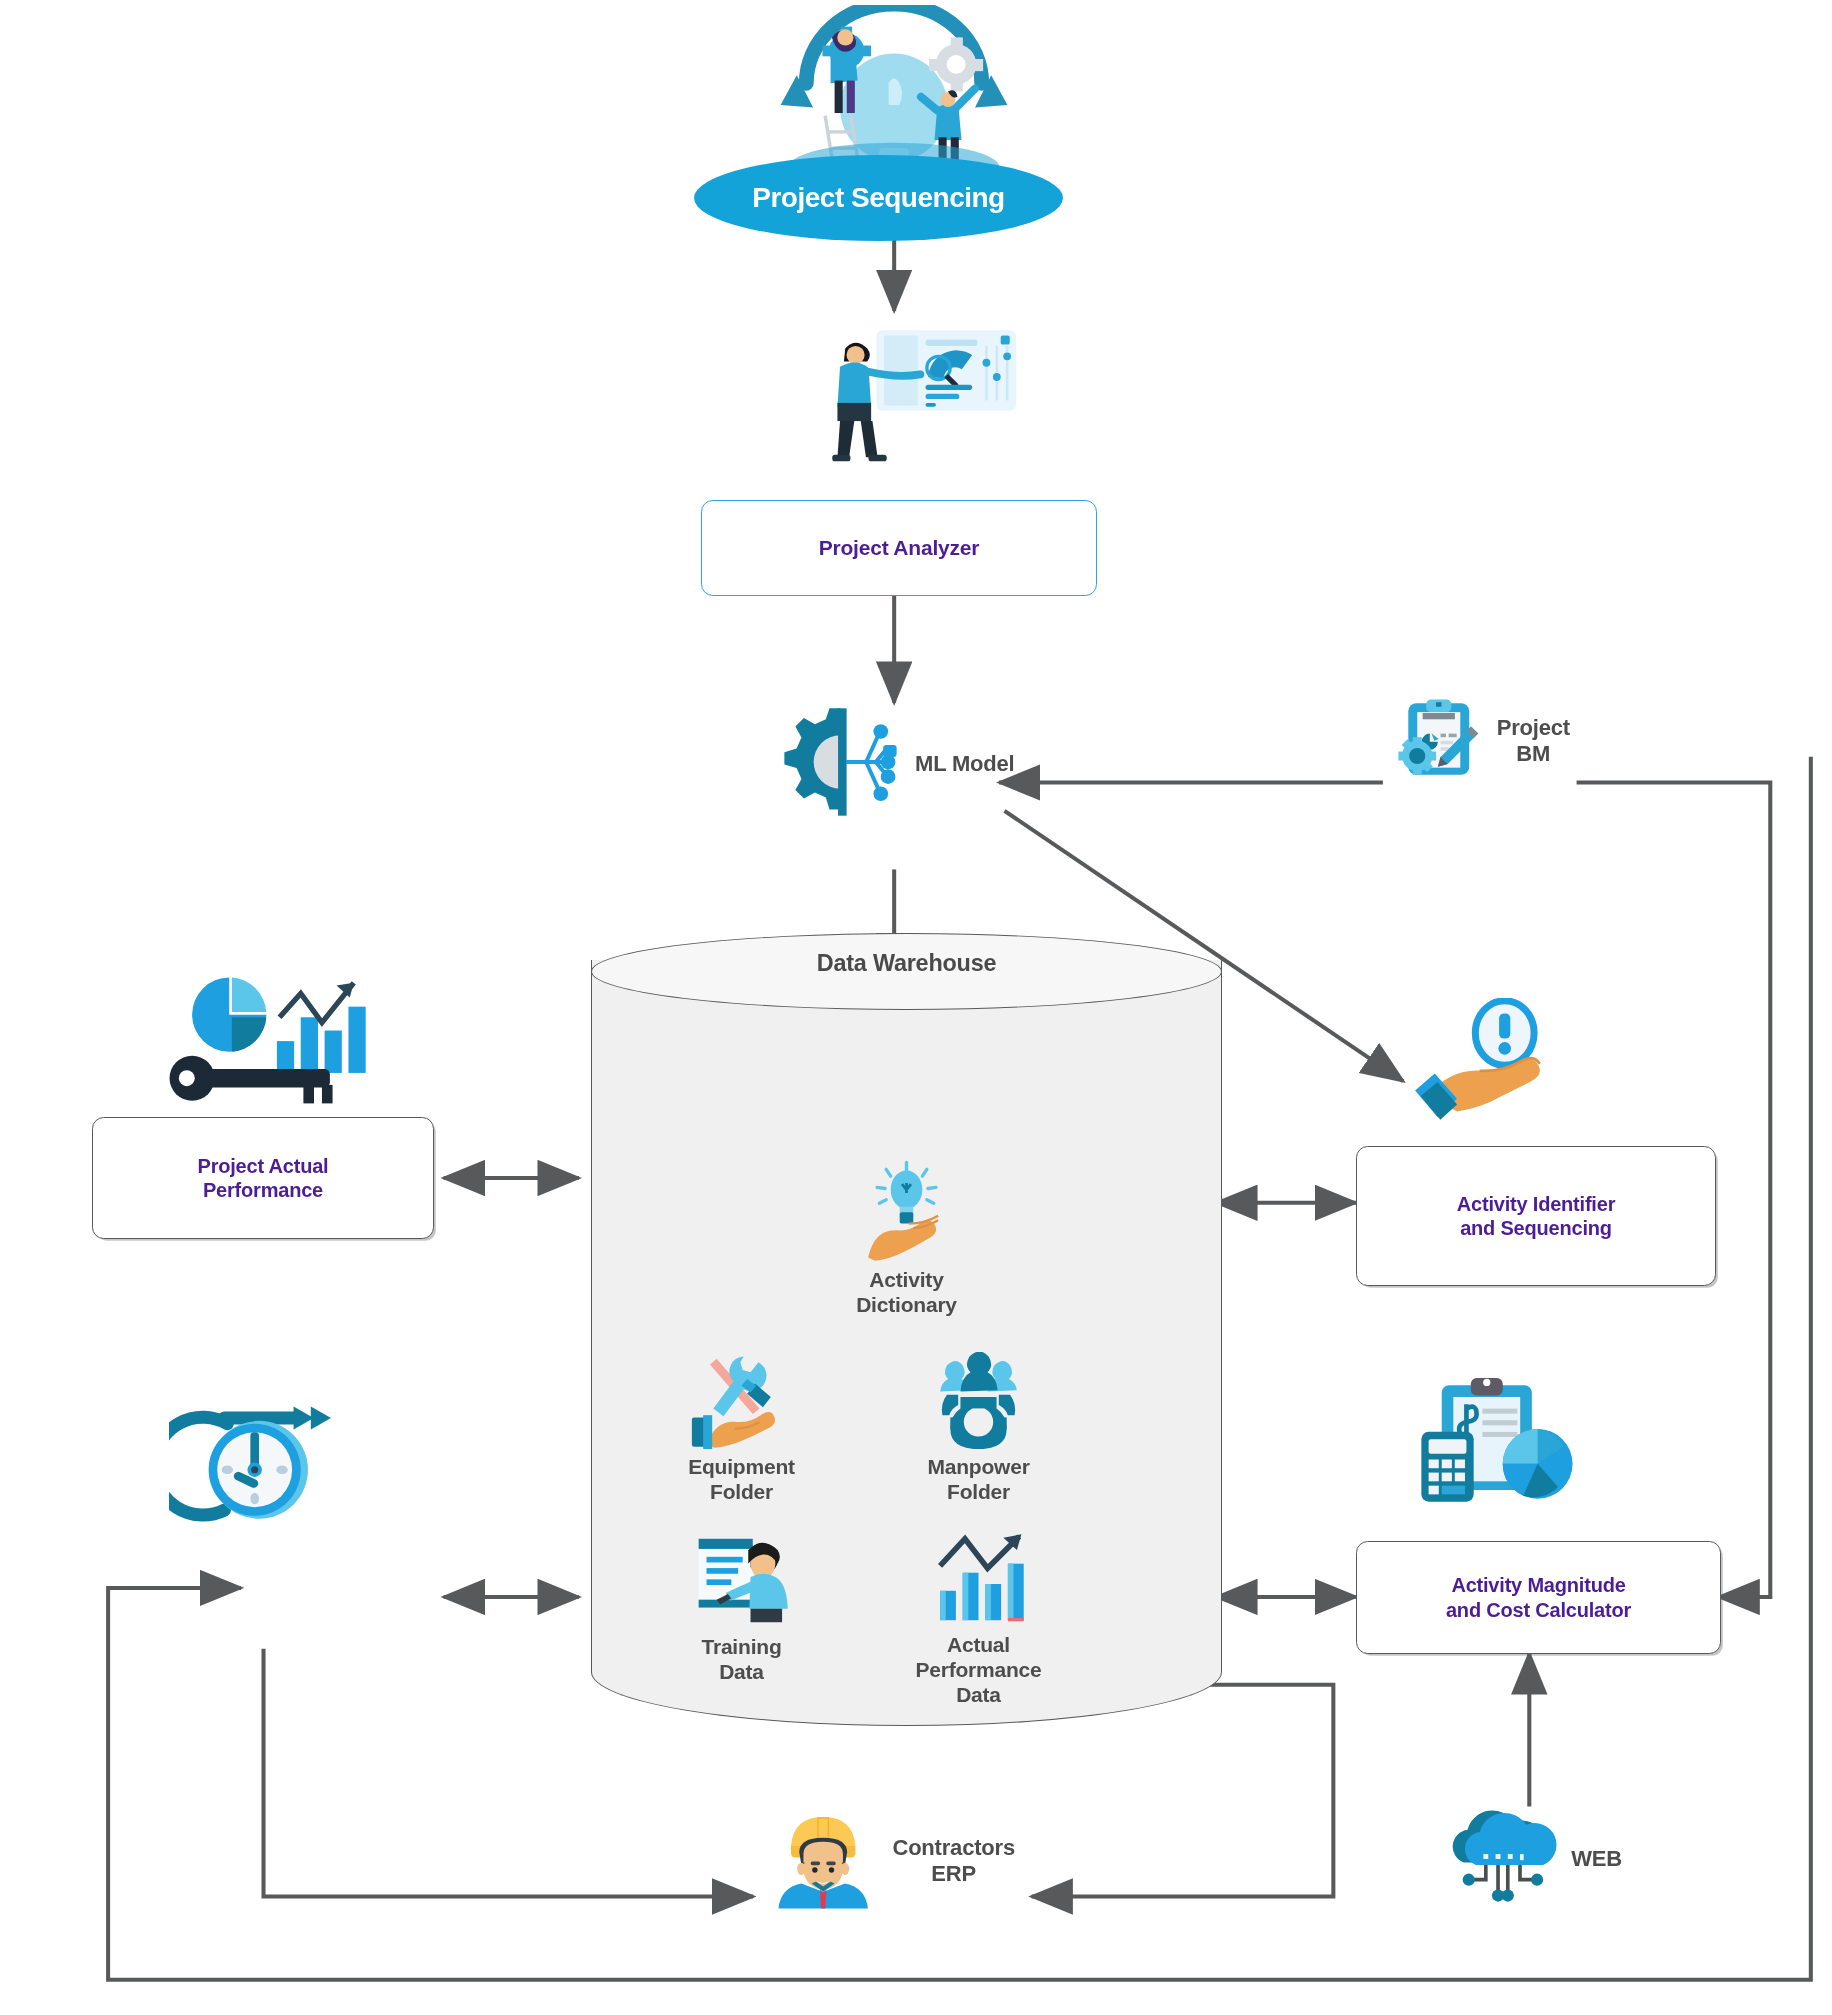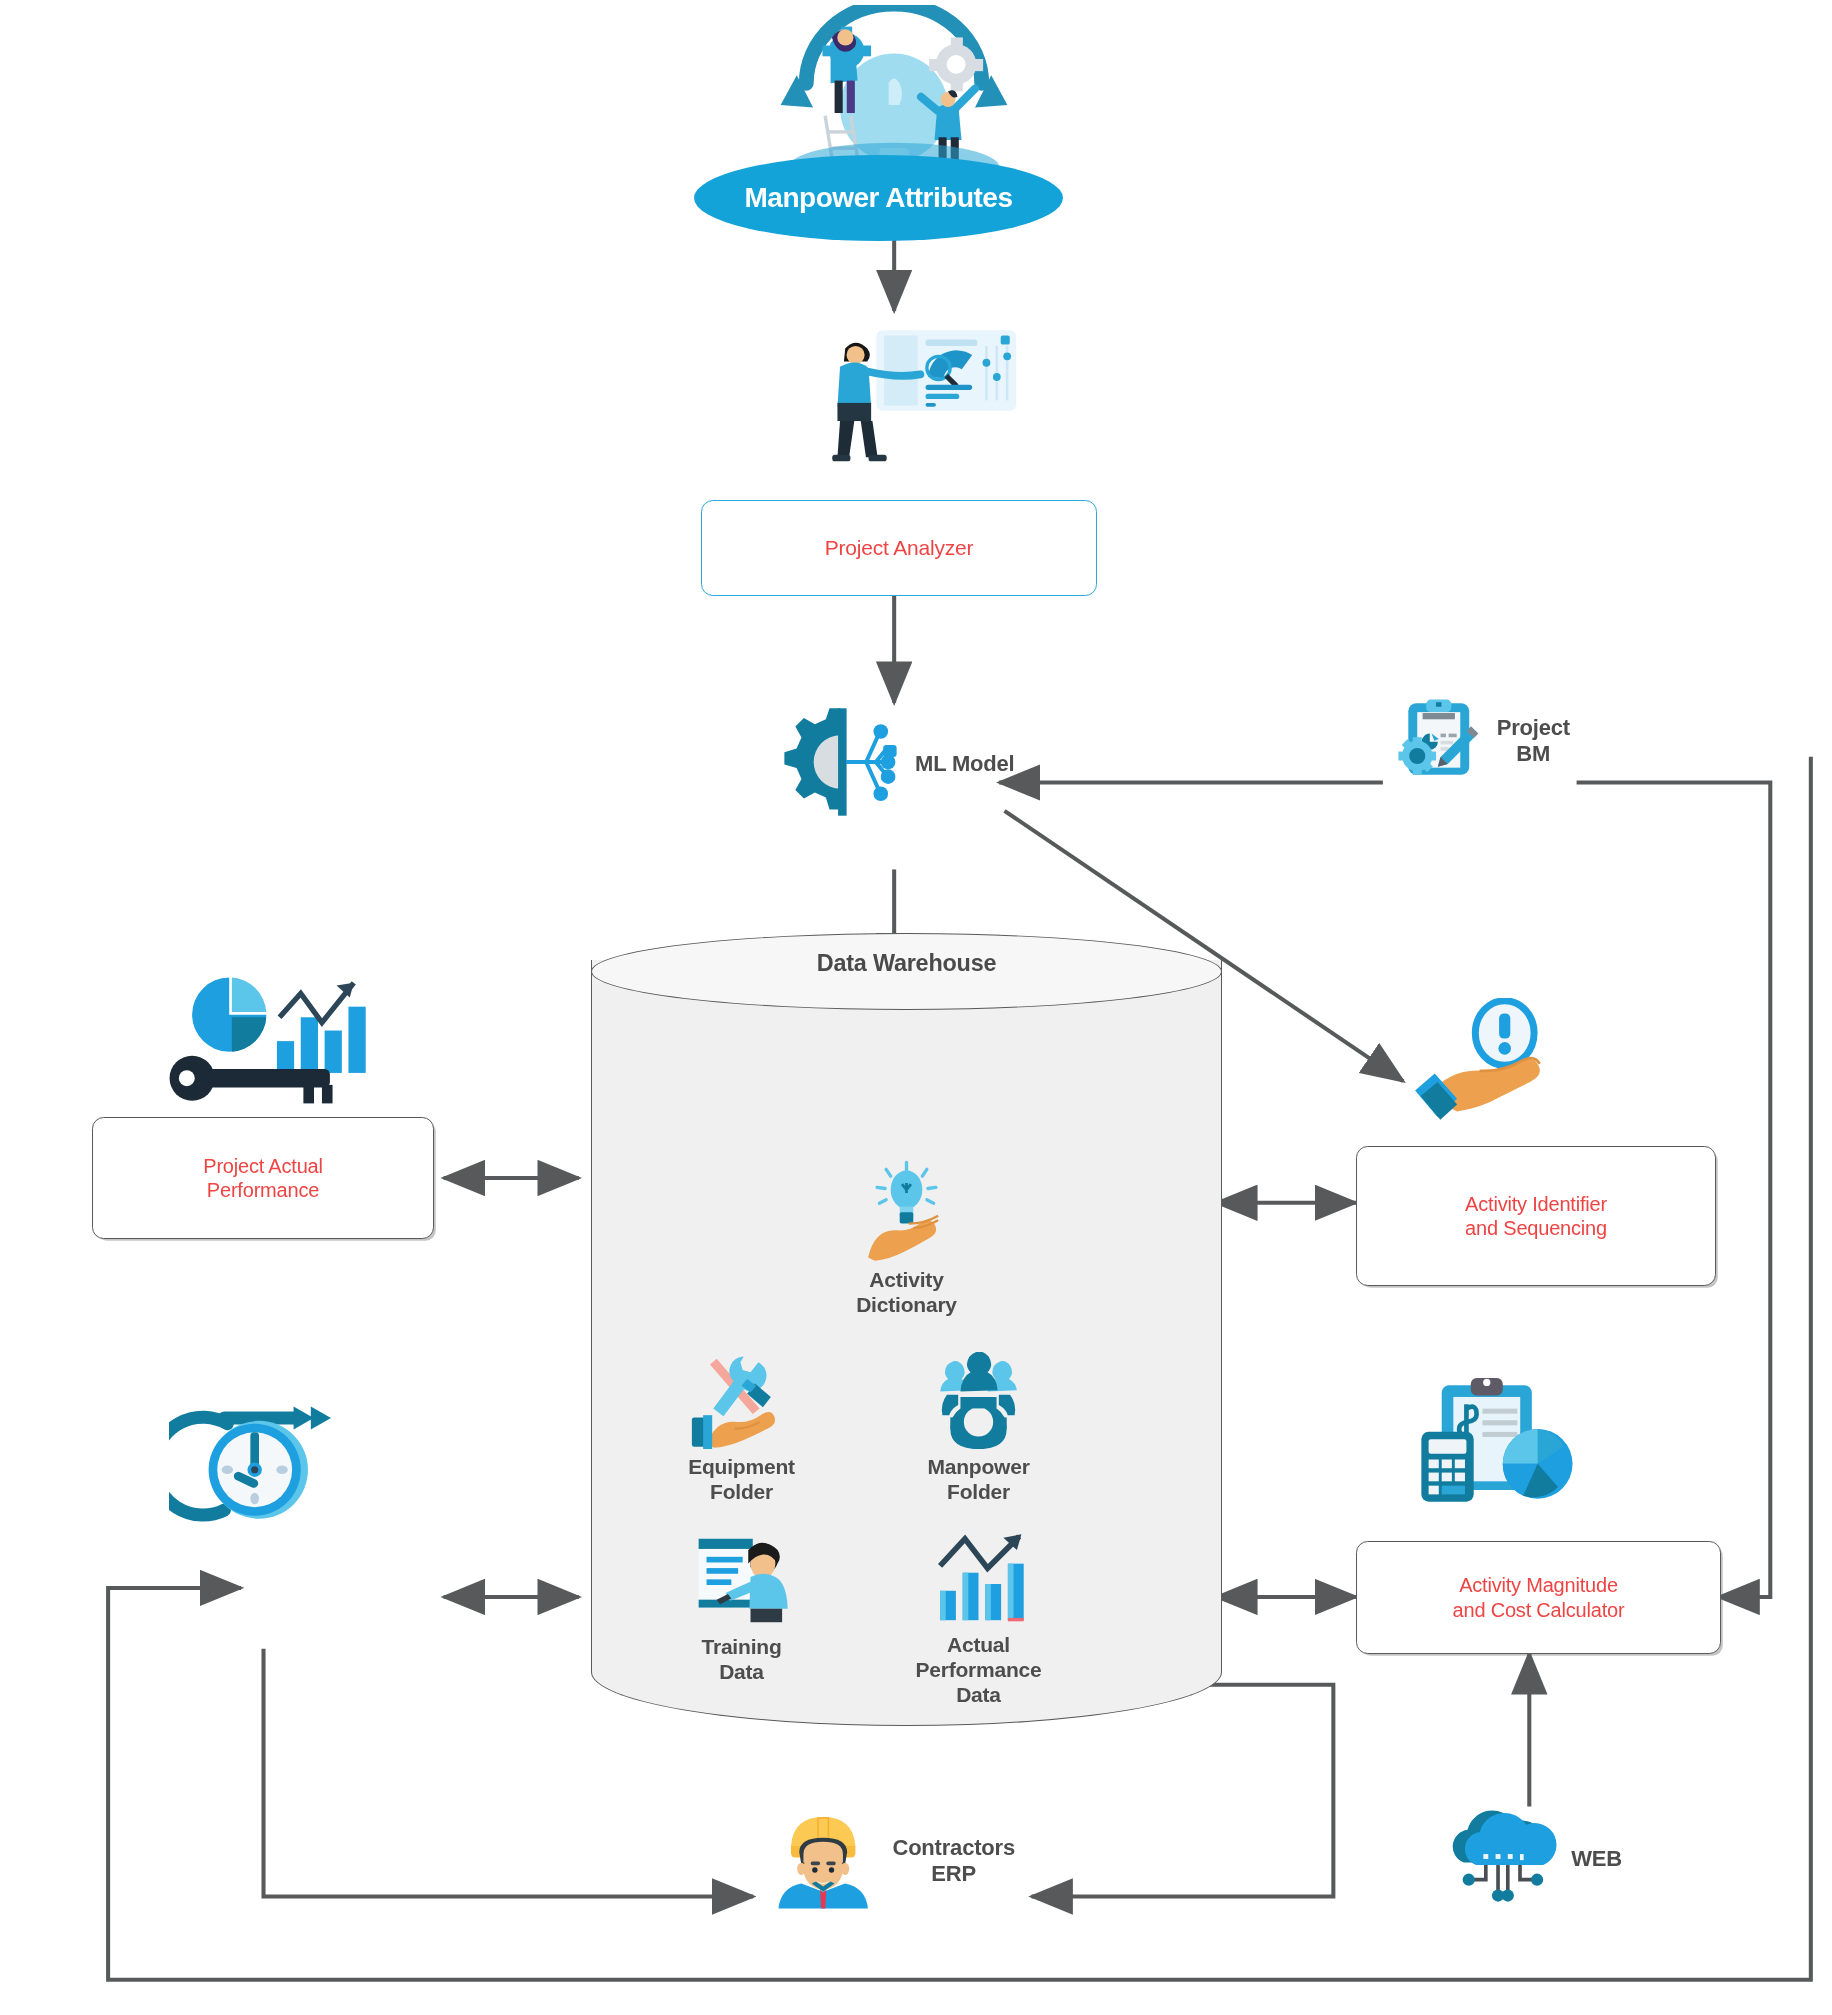--- a/index.html
+++ b/index.html
@@ -9,25 +9,25 @@
 
   .node{position:absolute;}
 
   
   .box{
     position:absolute;
     box-sizing:border-box;
     border:1.8px solid #58595b;
     border-radius:11.7px;
     background:#ffffff;
-    color:#ef4444;
+    color:#4c1d95;
     display:flex;align-items:center;justify-content:center;
     text-align:center;
     font-size:21px;
-    font-weight:400;
+    font-weight:700;
     line-height:1.22;
     letter-spacing:-0.2px;
     box-shadow:3.2px 3.2px 0 -1.4px rgba(90,90,90,0.35);
   }
   .box.accent{border-color:#2ca6e0;box-shadow:none;}
 
   
   .ellipse{
     position:absolute;
     border-radius:50%;
@@ -168,21 +168,21 @@
       <circle cx="190" cy="70" r="5.5" fill="#f2c08a"></circle>
       <path d="M190 64 q6 -3 7 4 q-4 2 -7 -4z" fill="#1f2b38"></path>
       <rect x="183" y="98" width="6" height="24" fill="#1f2b38"></rect>
       <rect x="192" y="98" width="6" height="24" fill="#1f2b38"></rect>
       <path d="M196 76 l14 -14" stroke="#2aa6d6" stroke-width="6" stroke-linecap="round"></path>
       <path d="M182 78 l-12 -10" stroke="#2aa6d6" stroke-width="6" stroke-linecap="round"></path>
       <ellipse cx="150" cy="120" rx="78" ry="18" fill="#2aa6d6" opacity="0.55"></ellipse>
     </svg>
   </div>
   <div class="ellipse" style="left:694px;top:155px;width:369px;height:86px;">
-    <span>Manpower Attributes</span>
+    <span>Project Sequencing</span>
   </div>
 
   <div class="node" style="left:793px;top:320px;width:234px;height:153px;">
     <svg class="ico" width="234" height="149" viewBox="0 0 180 115">
       <rect x="64" y="8" width="108" height="62" rx="5" fill="#e8f5fc"></rect>
       <rect x="70" y="12" width="26" height="54" fill="#d4ecf8"></rect>
       <rect x="102" y="15" width="40" height="5" rx="2" fill="#bfe2f3"></rect>
       <path d="M104 44 a22 22 0 0 1 34 -17 l-8 11 a9 9 0 0 0 -14 7z" fill="#1e94c9"></path>
       <circle cx="112" cy="37" r="9" fill="none" stroke="#2aa6d6" stroke-width="2.5"></circle>
       <line x1="118" y1="43" x2="126" y2="51" stroke="#1c2c38" stroke-width="4"></line>

